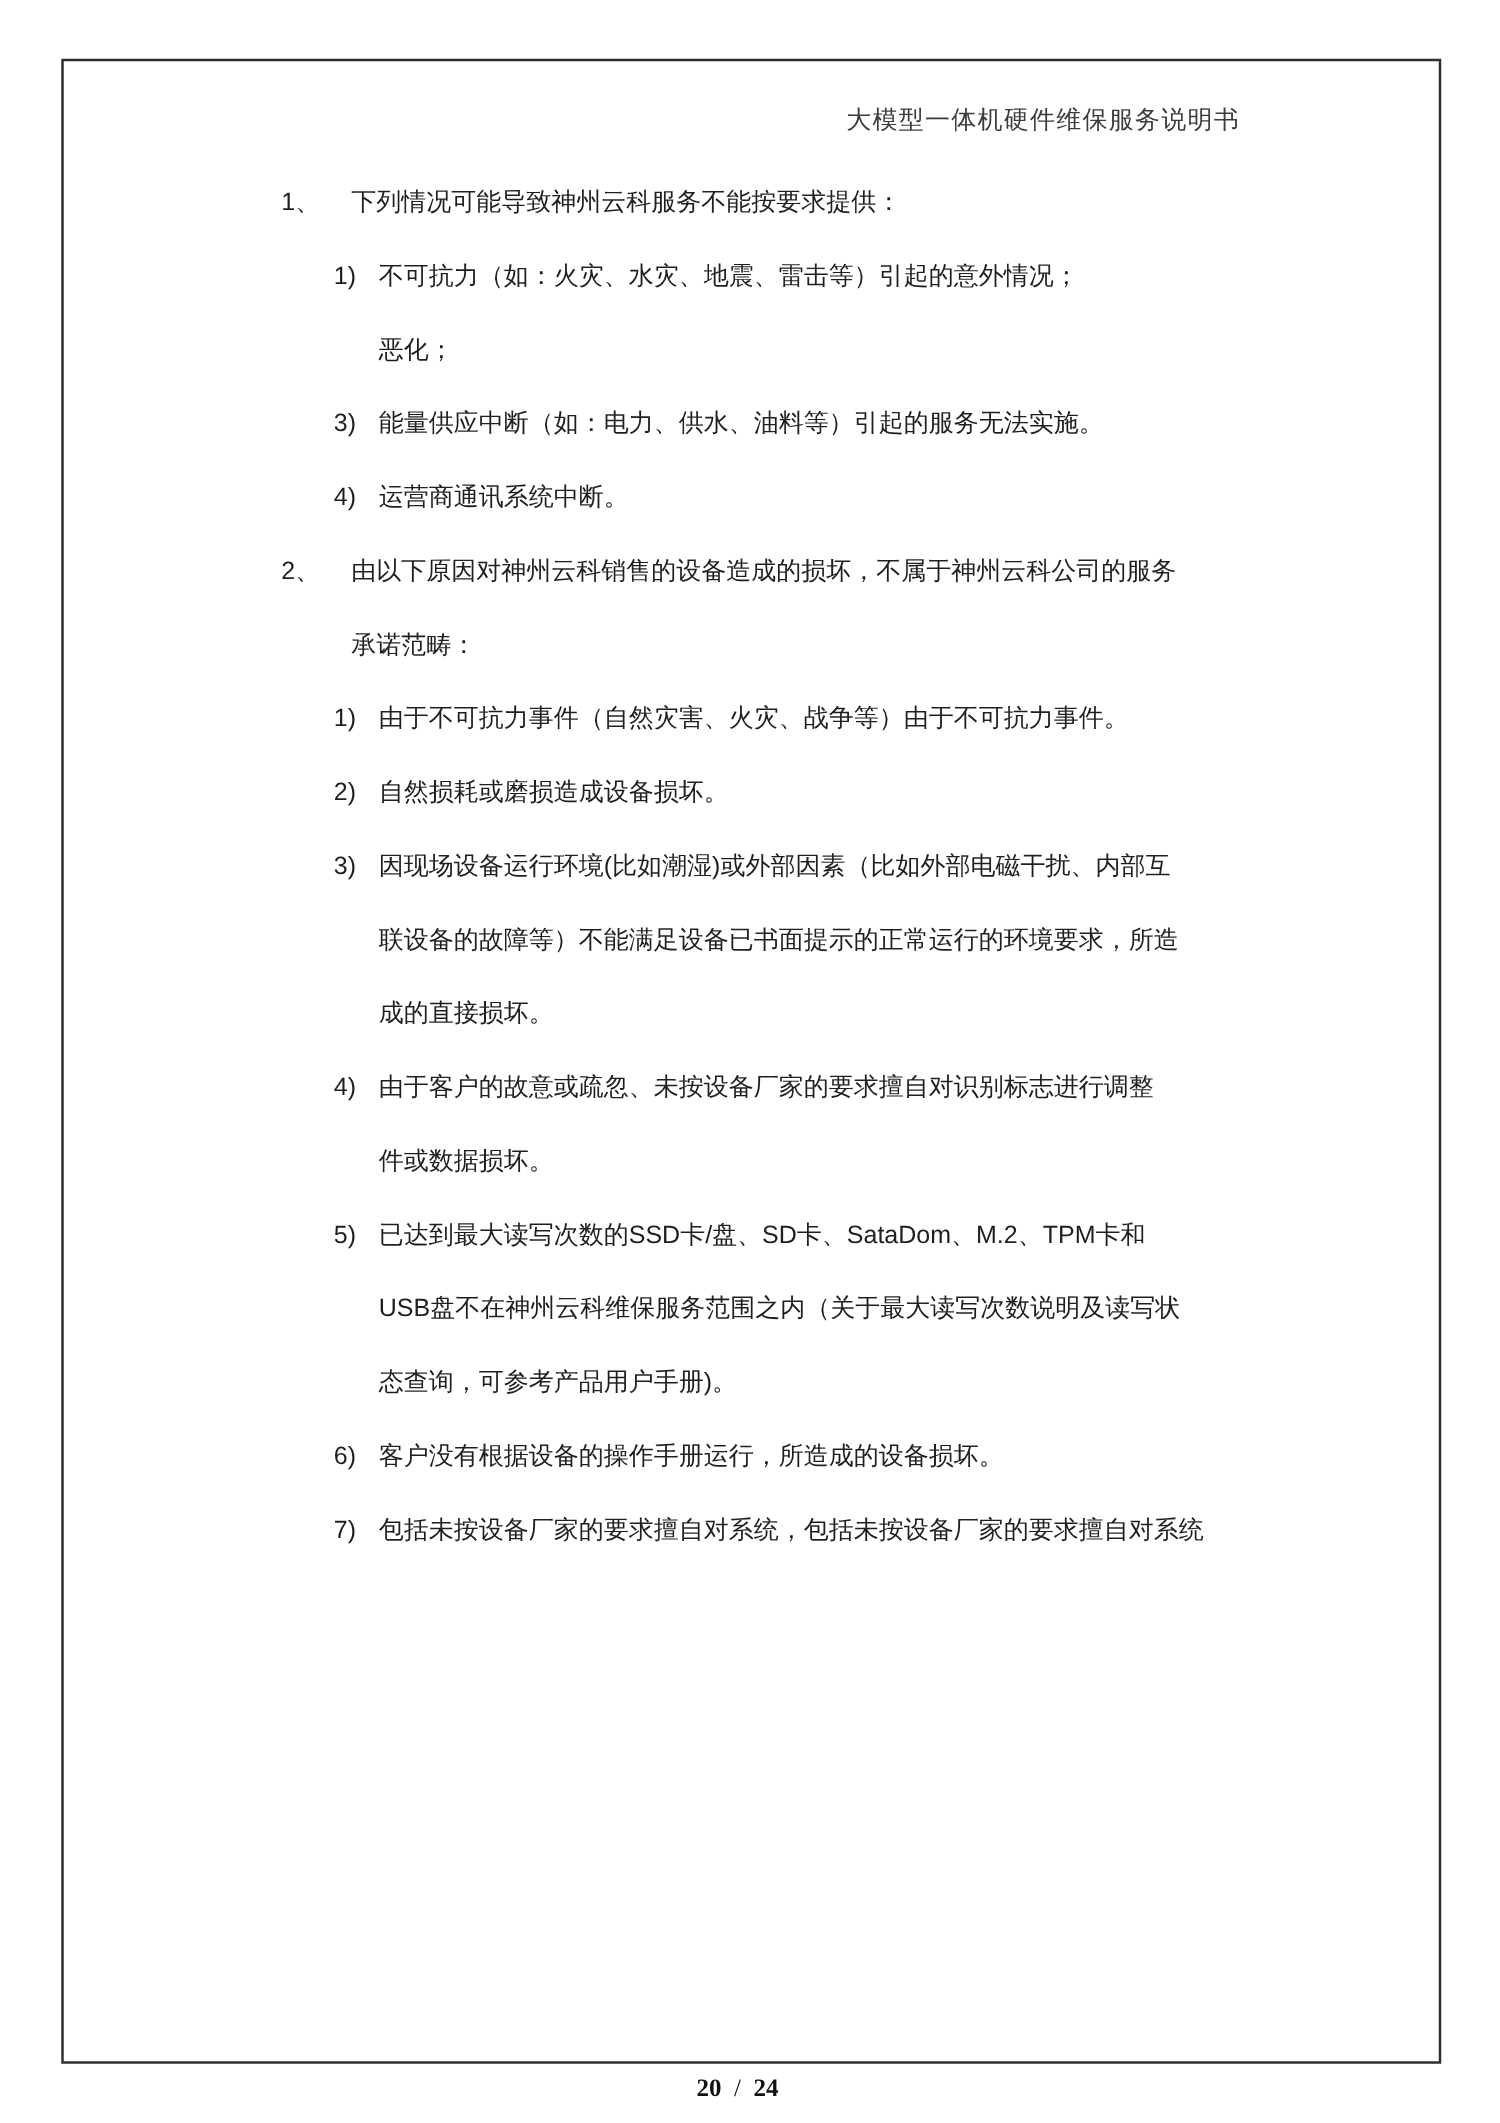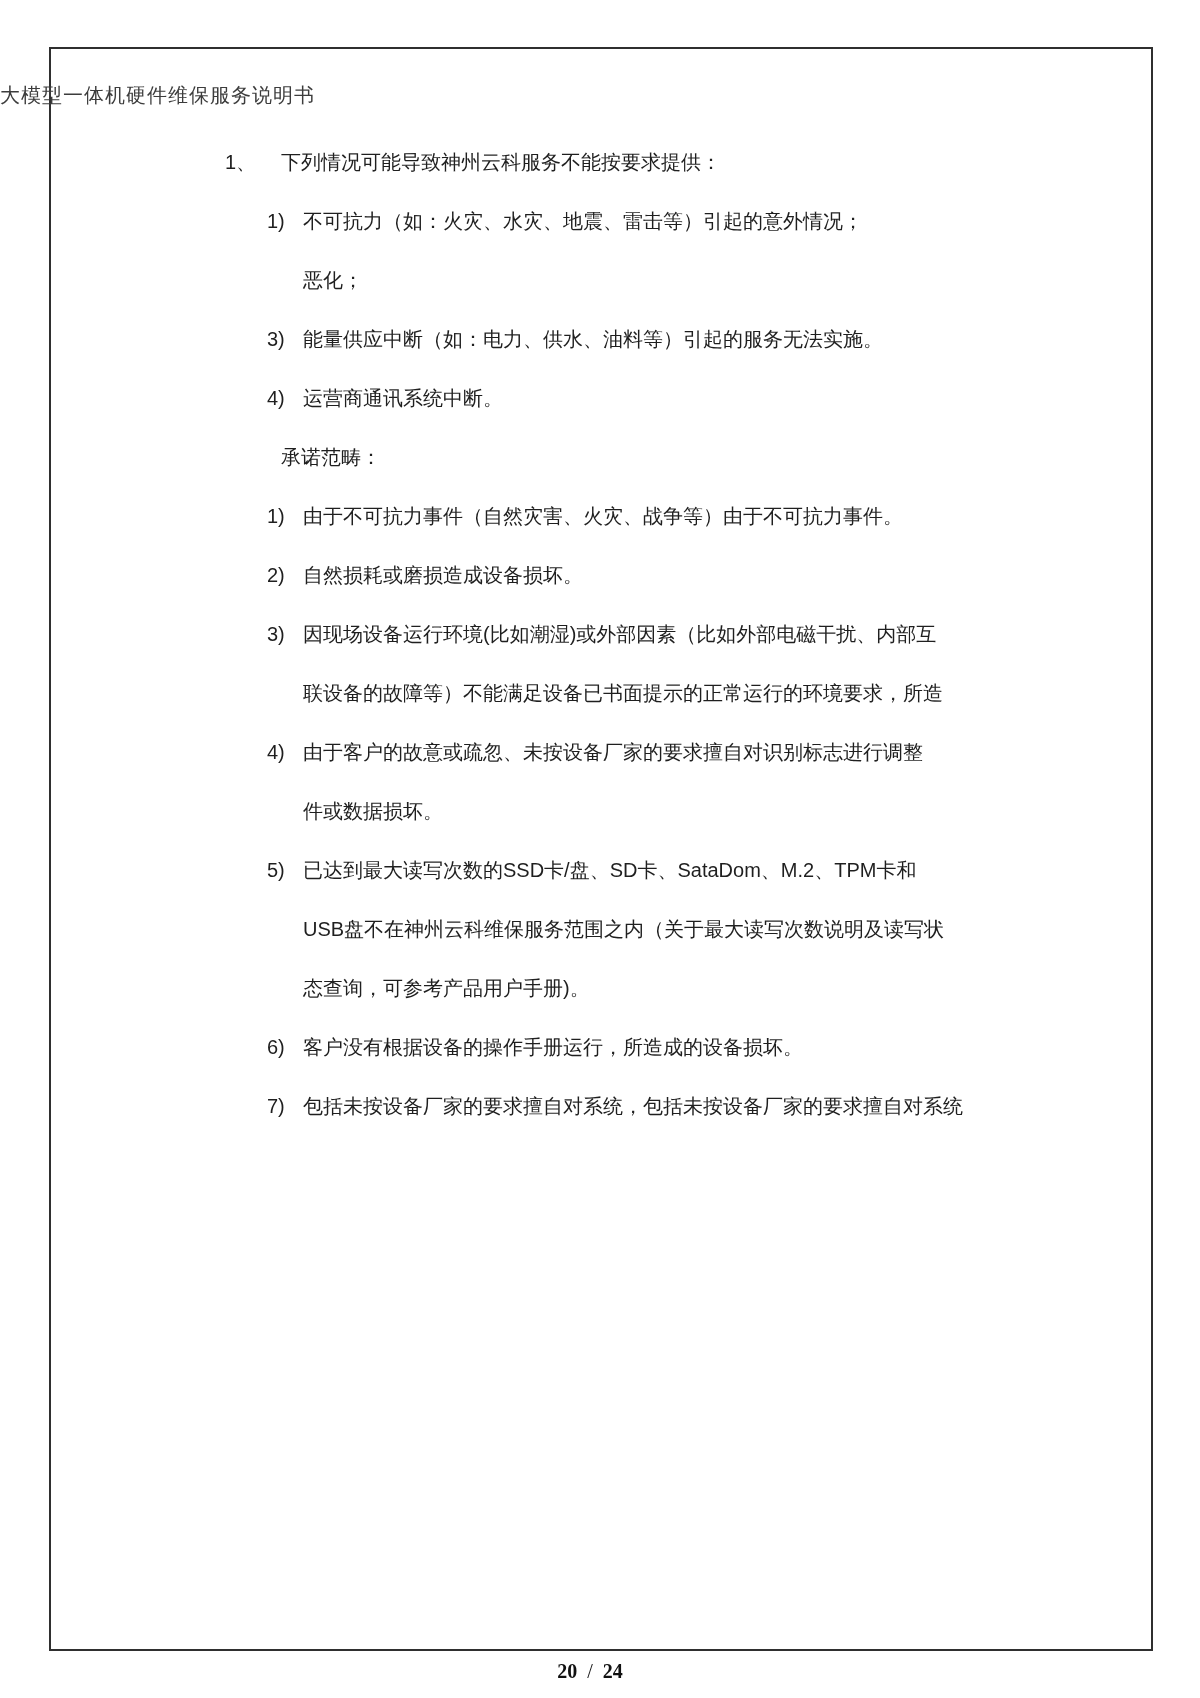--- a/index.html
+++ b/index.html
@@ -23,20 +23,21 @@
     right: 47px;
     bottom: 47px;
     border: 2px solid #2f2f2f;
     pointer-events: none;
   }
   .doc-header {
     position: absolute;
     top: 82px;
     left: 0;
     right: 208px;
+    text-align: right;
     font-family: "Liberation Serif", "DejaVu Serif", serif;
     font-size: 20px;
     letter-spacing: 1px;
     color: #3c3c3c;
   }
   .doc-body {
     position: absolute;
     left: 225px;
     top: 133px;
     width: 790px;
@@ -107,34 +108,38 @@
     <div class="line c2">恶化；</div>
 
     <div class="line n2">
       <span class="num">3)</span><span>能量供应中断（如：电力、供水、油料等）引起的服务无法实施。</span>
     </div>
 
     <div class="line n2">
       <span class="num">4)</span><span>运营商通讯系统中断。</span>
     </div>
 
+    <div class="line n1">
+      <span class="num">2、</span><span>由以下原因对神州云科销售的设备造成的损坏，不属于神州云科公司的服务</span>
+    </div>
     <div class="line c1">承诺范畴：</div>
 
     <div class="line n2">
       <span class="num">1)</span><span>由于不可抗力事件（自然灾害、火灾、战争等）由于不可抗力事件。</span>
     </div>
 
     <div class="line n2">
       <span class="num">2)</span><span>自然损耗或磨损造成设备损坏。</span>
     </div>
 
     <div class="line n2">
       <span class="num">3)</span><span>因现场设备运行环境(比如潮湿)或外部因素（比如外部电磁干扰、内部互</span>
     </div>
     <div class="line c2">联设备的故障等）不能满足设备已书面提示的正常运行的环境要求，所造</div>
+    <div class="line c2">成的直接损坏。</div>
 
     <div class="line n2">
       <span class="num">4)</span><span>由于客户的故意或疏忽、未按设备厂家的要求擅自对识别标志进行调整</span>
     </div>
     <div class="line c2">件或数据损坏。</div>
 
     <div class="line n2">
       <span class="num">5)</span><span>已达到最大读写次数的SSD卡/盘、SD卡、SataDom、M.2、TPM卡和</span>
     </div>
     <div class="line c2">USB盘不在神州云科维保服务范围之内（关于最大读写次数说明及读写状</div>

